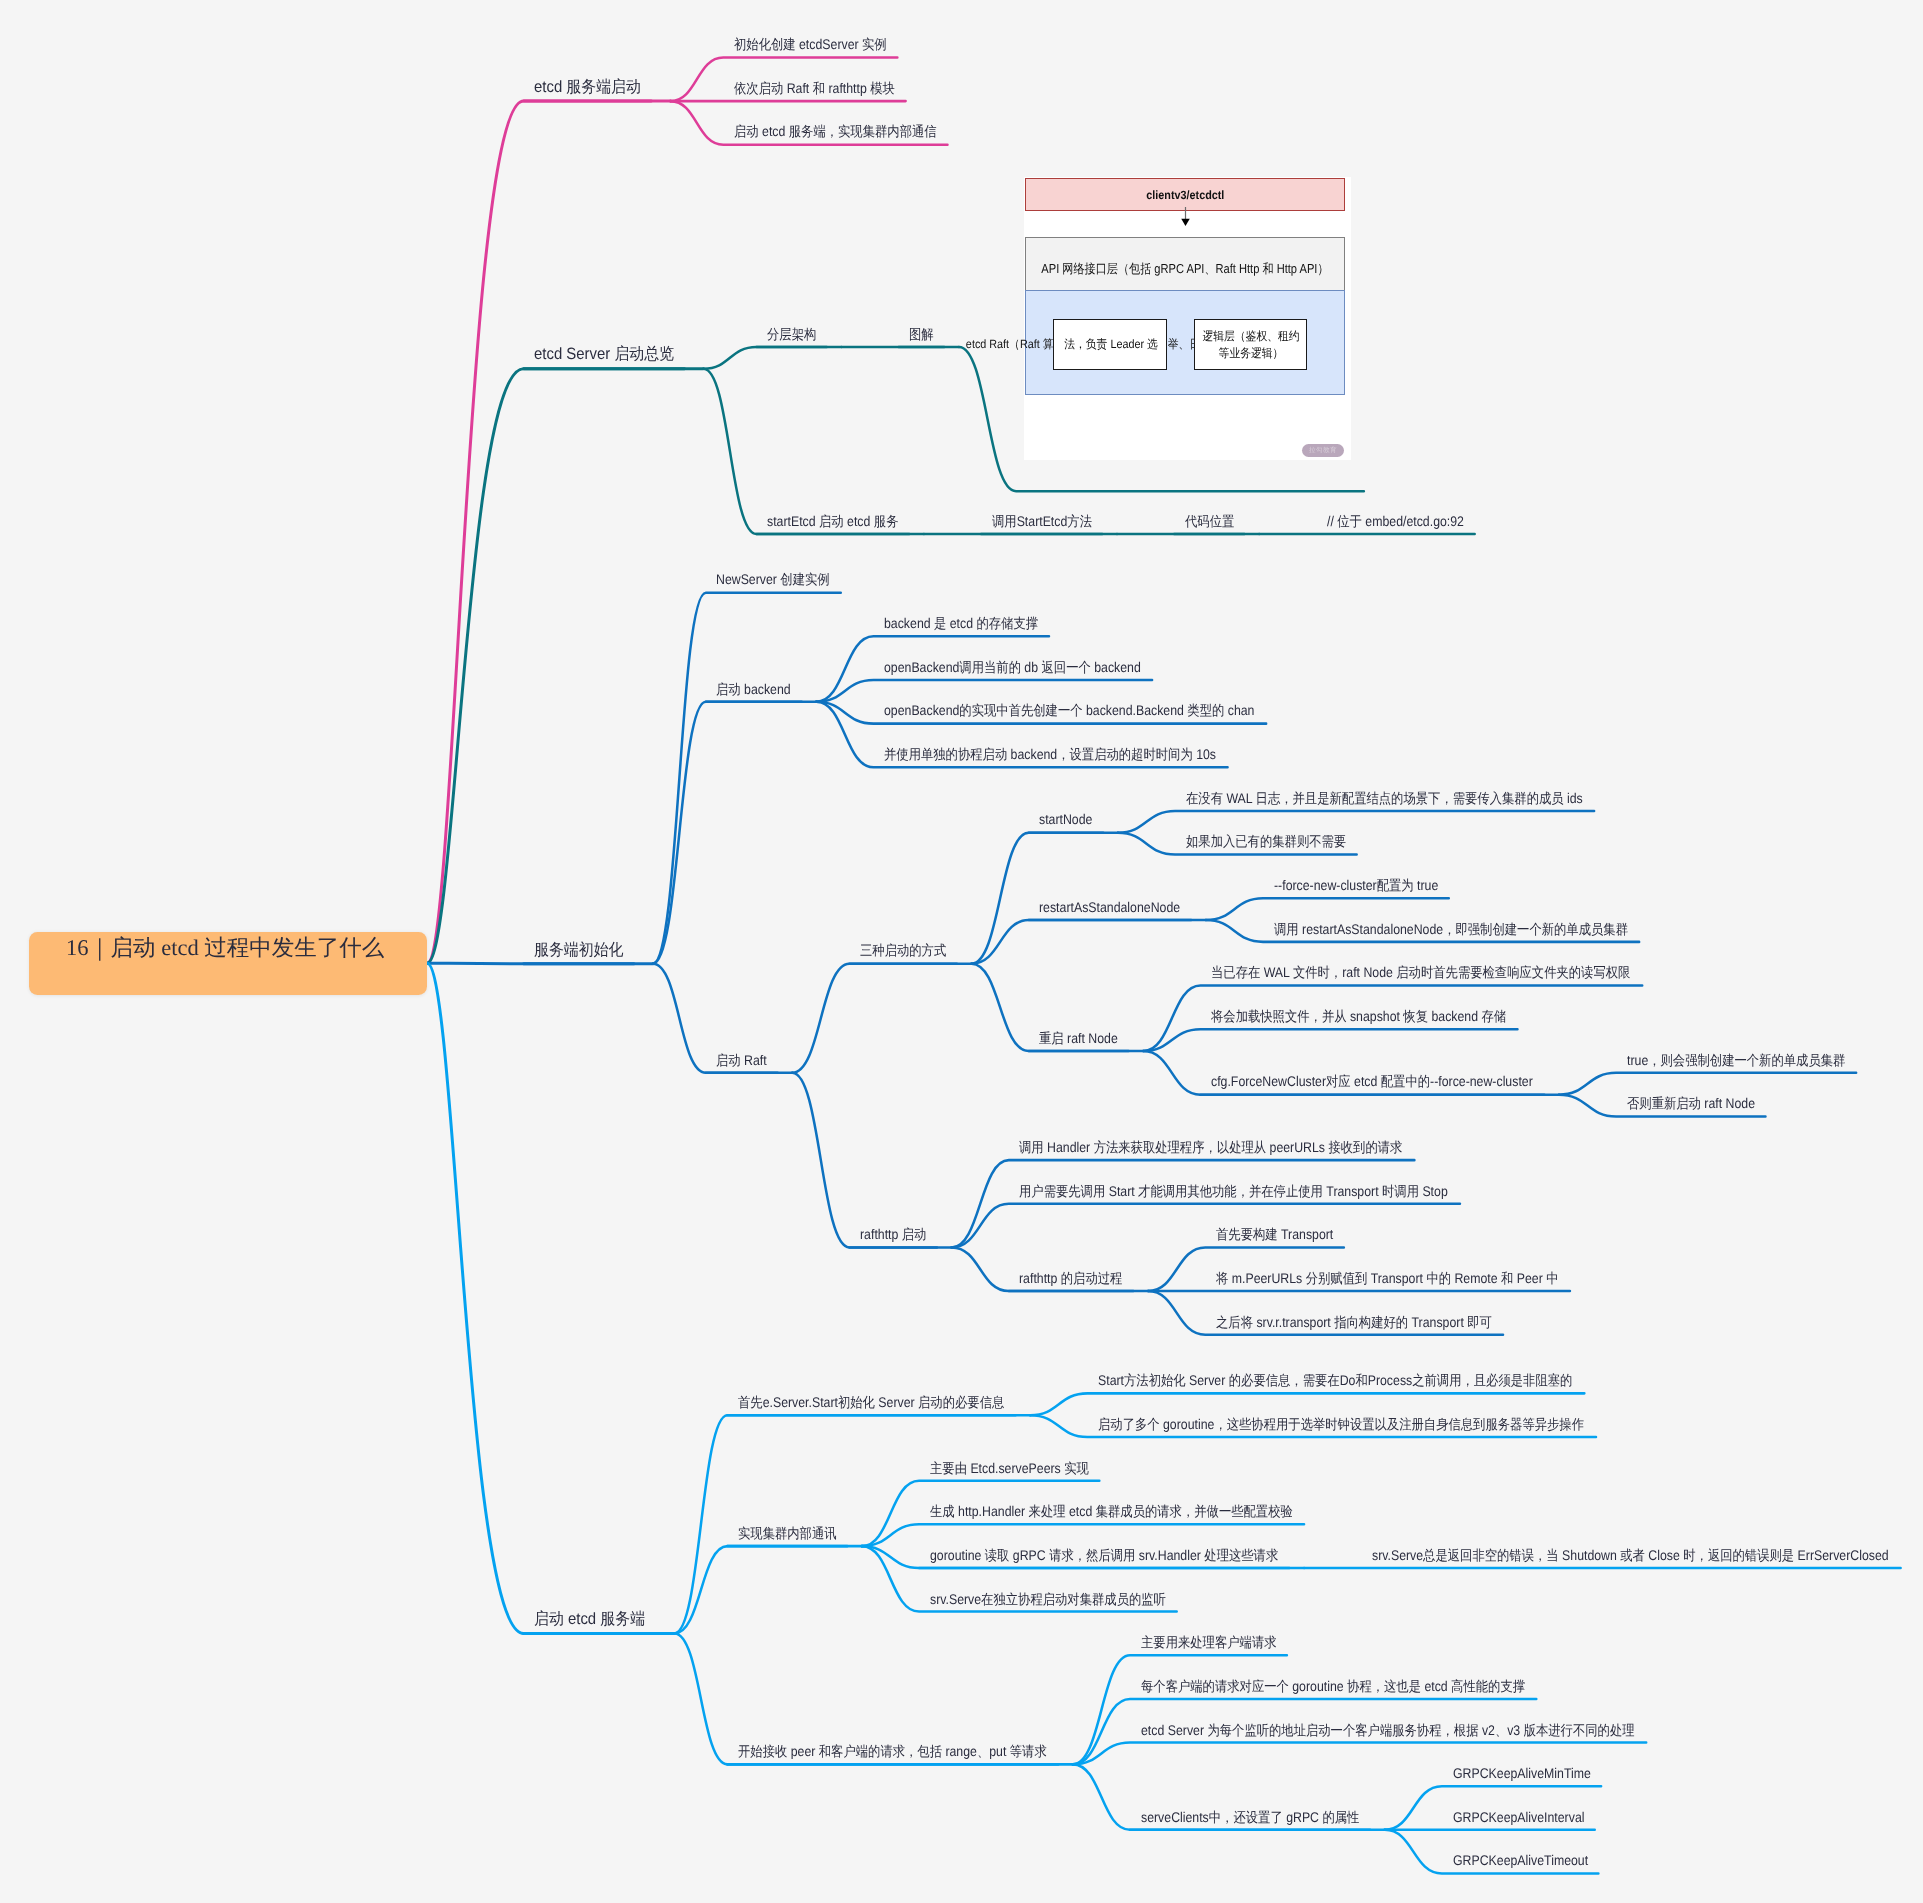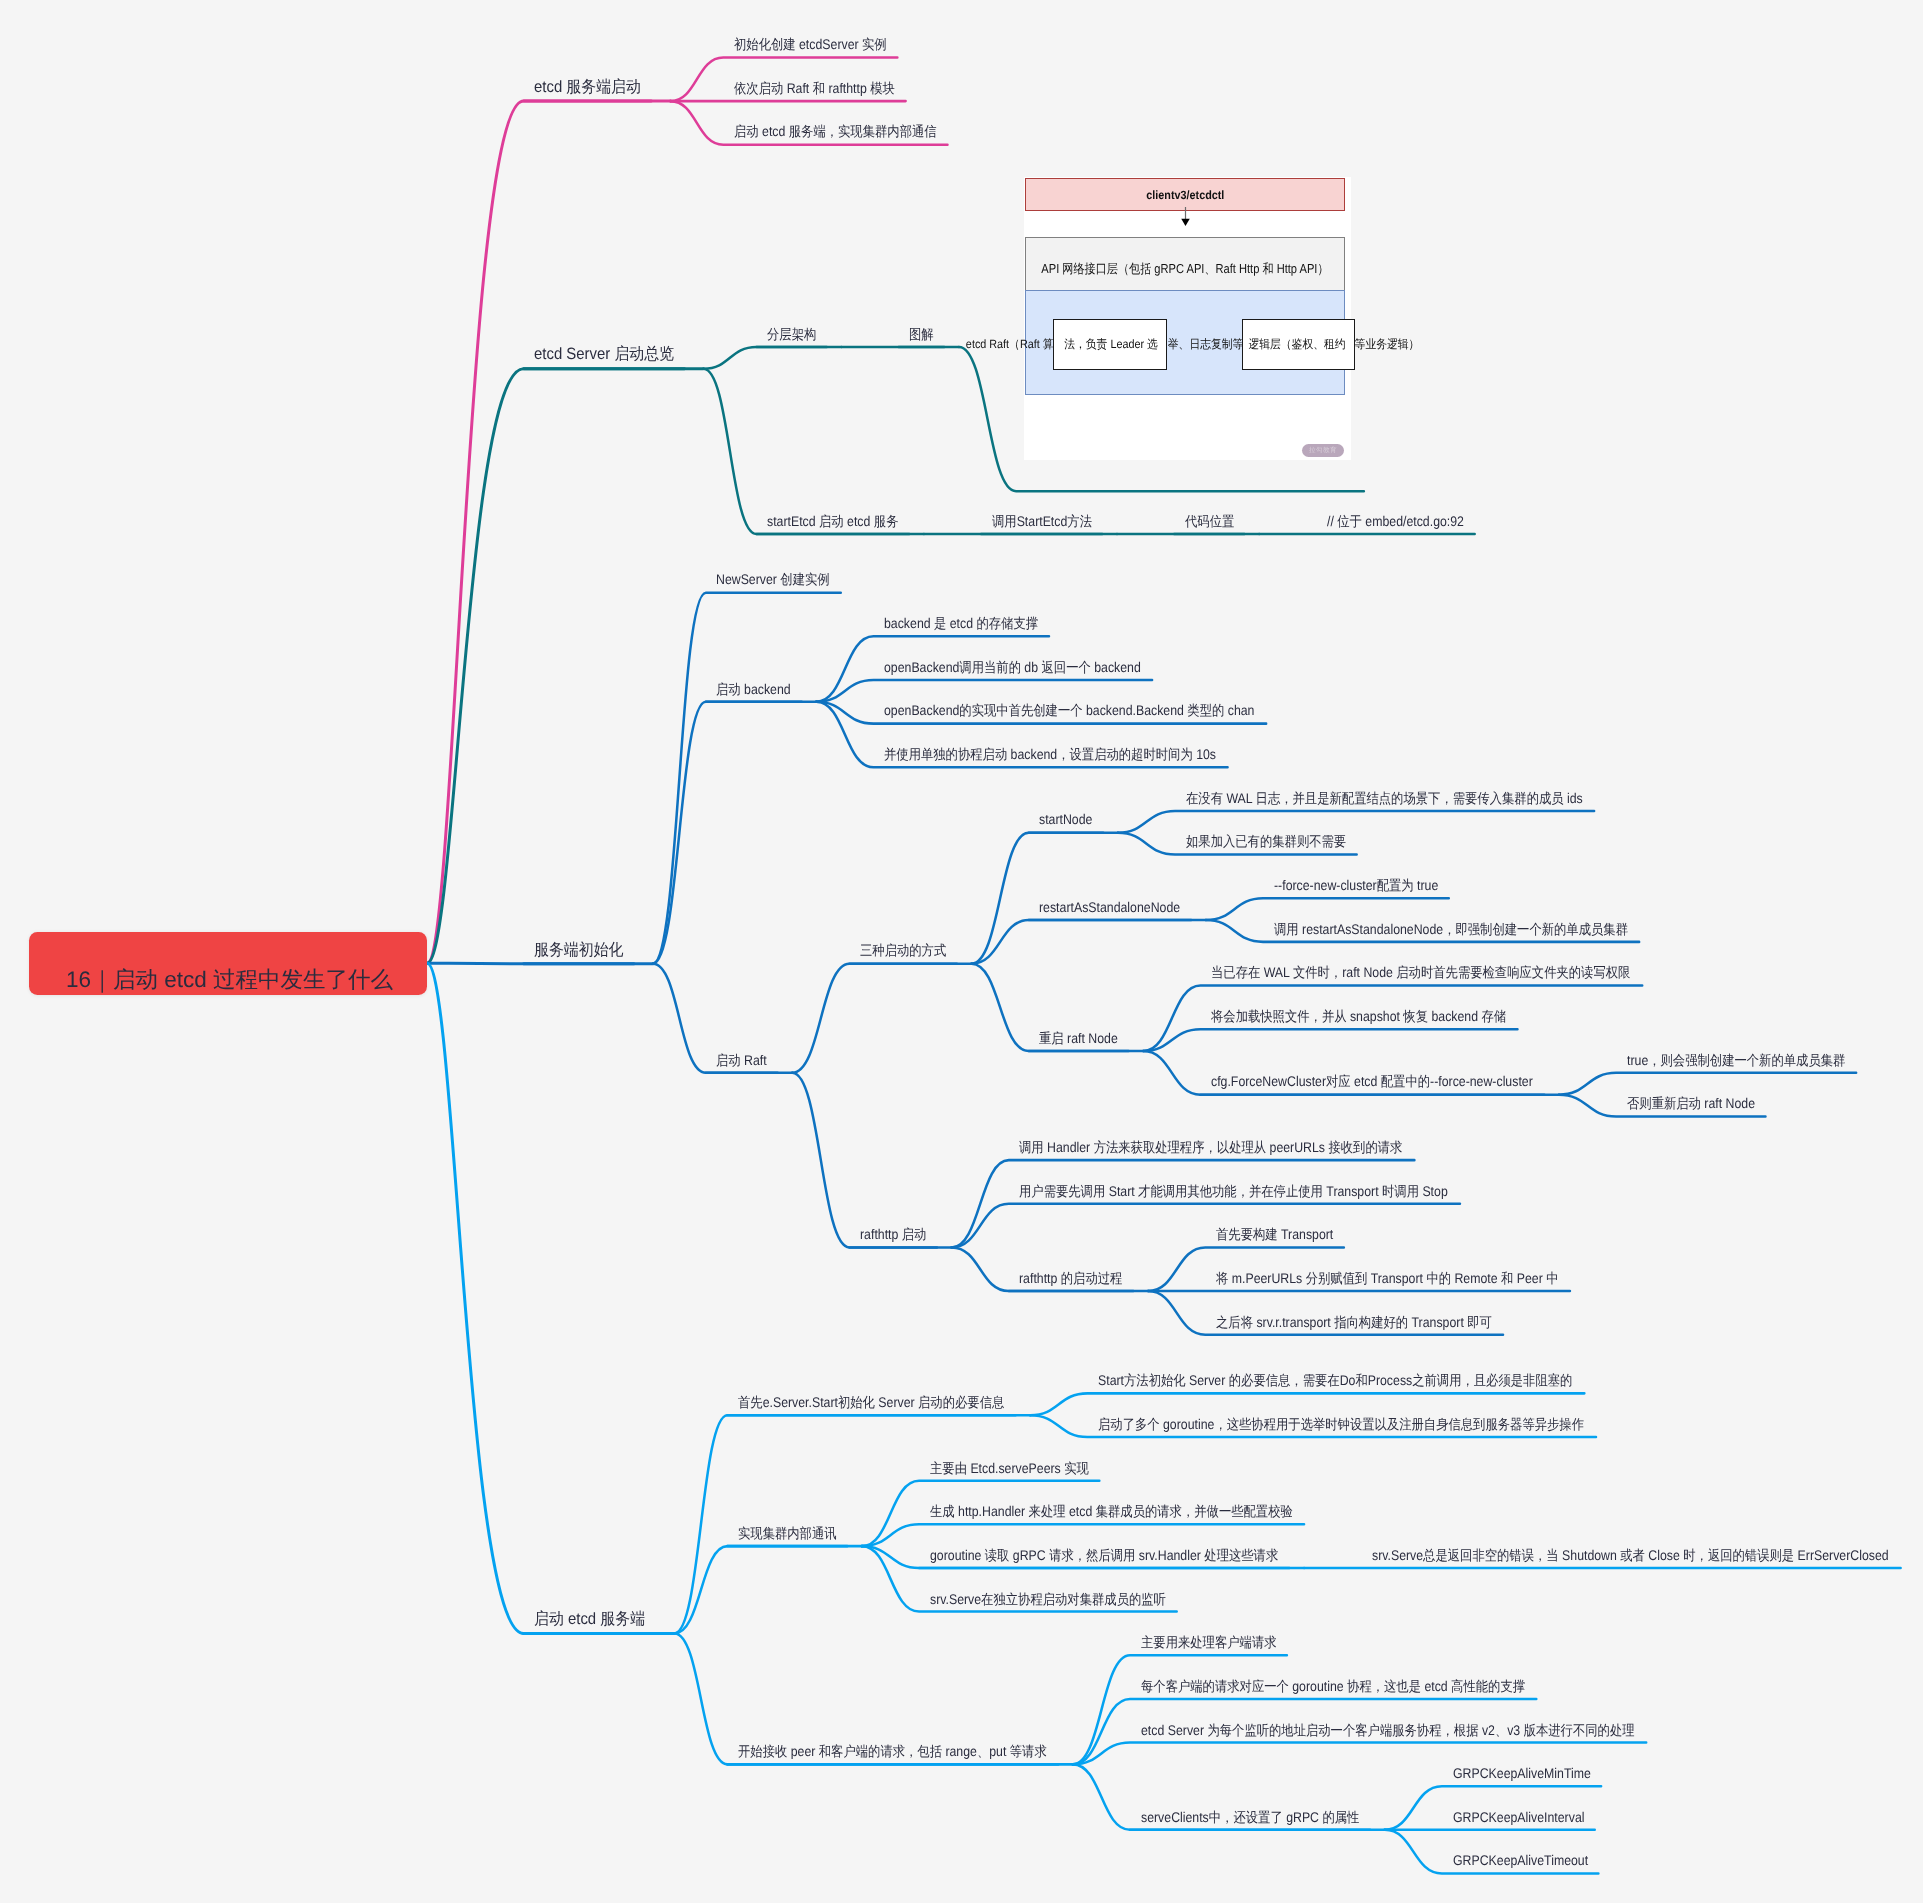--- a/index.html
+++ b/index.html
@@ -4,22 +4,22 @@
 <title>mindmap</title>
 <style>
   html,body{margin:0;padding:0;}
   body{width:1923px;height:1904px;background:#f5f5f5;overflow:hidden;
        font-family:"Liberation Sans",sans-serif;-webkit-font-smoothing:antialiased;text-rendering:geometricPrecision;}
   #stage{position:relative;width:1923px;height:1904px;}
   svg#links{position:absolute;left:0;top:0;width:1923px;height:1904px;overflow:visible;}
   .node-label{position:absolute;white-space:nowrap;color:#2a2c3e;font-size:14px;line-height:14px;
               transform:scaleX(0.88);transform-origin:0 50%;}
   .node-label.lvl1{font-size:16.4px;line-height:16.4px;transform:scaleX(0.91);}
-  .root-box{position:absolute;background:#ef4444;border-radius:8.4px;
-            box-shadow:0 0.9px 3.7px rgba(0,0,0,.07);display:flex;align-items:flex-end;}
+  .root-box{position:absolute;background:#fdba74;border-radius:8.4px;
+            box-shadow:0 0.9px 3.7px rgba(0,0,0,.07);display:flex;align-items:flex-start;font-family:Liberation Serif, serif;}
   .root-text{font-size:22.5px;color:#2a2c3e;white-space:nowrap;padding:0 37px;
               transform:scaleX(1.0);transform-origin:0 50%;}
 
   
   .fig{position:absolute;background:#ffffff;}
   .fig-box{position:absolute;box-sizing:border-box;display:flex;align-items:center;
            justify-content:center;text-align:center;overflow:visible;}
   .fig-top{background:#f8d3d2;border:1.2px solid #ac3e3b;font-size:12px;color:#111;}
   .fig-top span{display:inline-block;white-space:nowrap;transform:scaleX(0.9);transform-origin:50% 50%;}
   .fig-api{background:#f2f2f2;border:1px solid #808080;font-size:13px;color:#111;}
@@ -186,21 +186,21 @@
         </div>
         <div class="fig-box fig-api" style="left: 0.9px; top: 48px; width: 320px; height: 64px; margin-top: 12px;">
           <span>API 网络接口层（包括 gRPC API、Raft Http 和 Http API）</span>
         </div>
         <div class="fig-box fig-mid" style="left: 0.9px; top: 113px; width: 320px; height: 105px;"></div>
         <div class="fig-box fig-inner" style="left: 29px; top: 142px; width: 114px; height: 51px; justify-content: center;">
           <span>etcd Raft（Raft 算</span>
           <span>法，负责 Leader 选</span>
           <span>举、日志复制等）</span>
         </div>
-        <div class="fig-box fig-inner" style="left: 170px; top: 142px; width: 113px; height: 51px; justify-content: flex-start; margin-left: 48px;">
+        <div class="fig-box fig-inner" style="left: 170px; top: 142px; width: 113px; height: 51px; flex-direction: column; justify-content: center;">
           <span>逻辑层（鉴权、租约</span>
           <span>等业务逻辑）</span>
         </div>
         <svg width="19" height="24" style="position: absolute; left: 152px; top: 29.5px; overflow: visible;" viewBox="0 0 20 26">
           <path d="M10,0 L10,14.5" stroke="#6b6b6b" stroke-width="1.3" fill="none"></path>
           <path d="M5.4,12.6 L14.6,12.6 L10,20.5 Z" fill="#000"></path>
         </svg>
         <div class="fig-wm" style="left: 278px; top: 267px; width: 42px; height: 13px;">拉勾教育</div>
       </div>
     </div>

